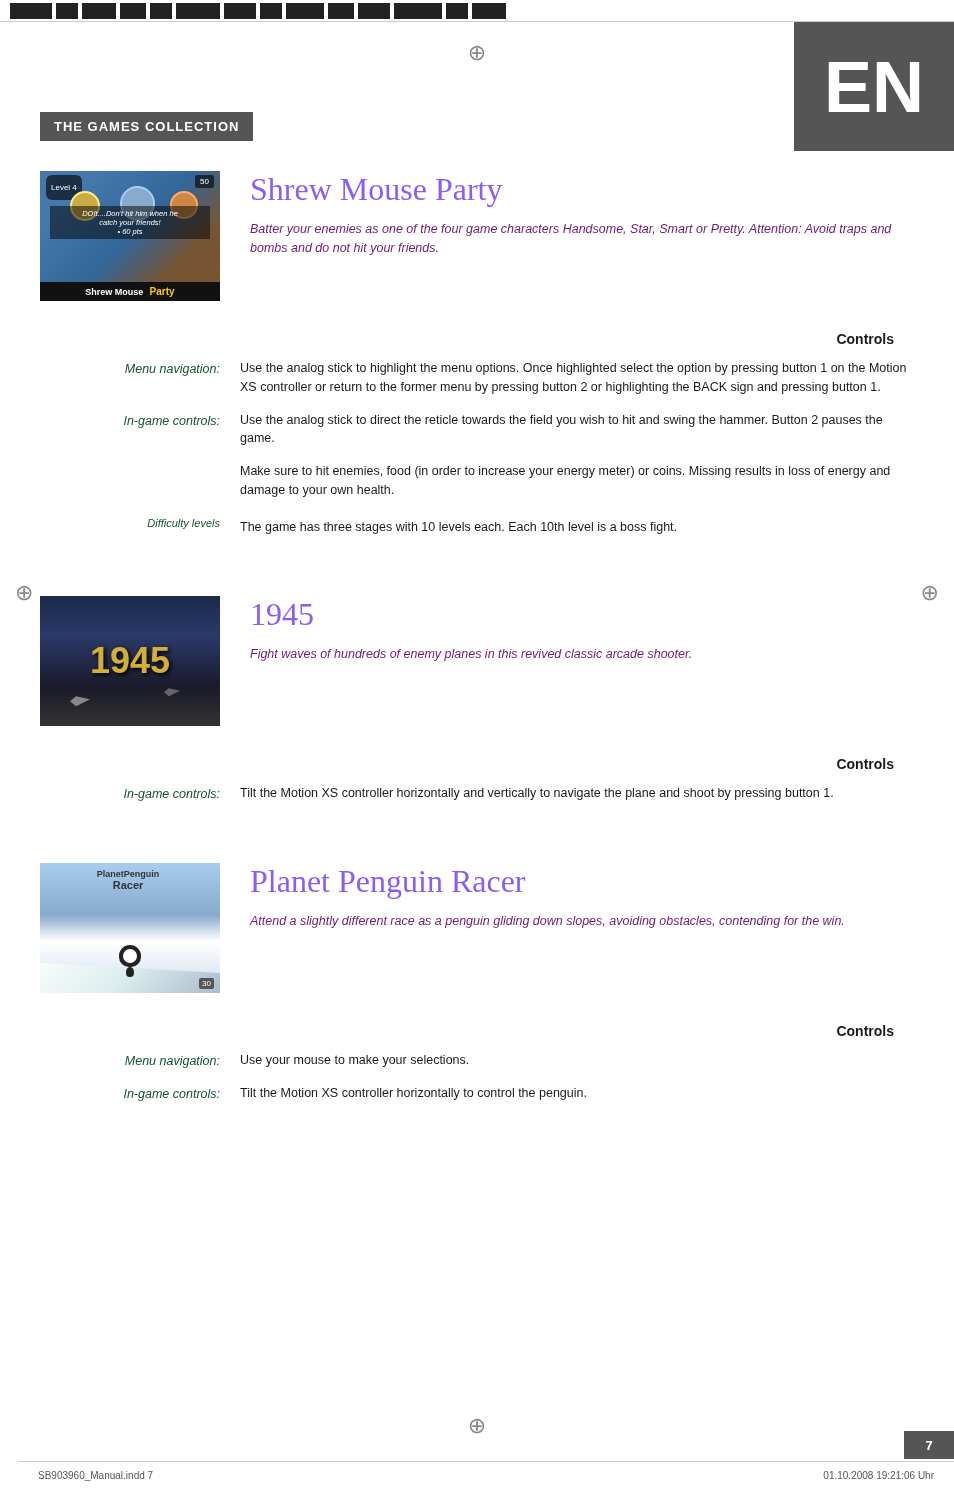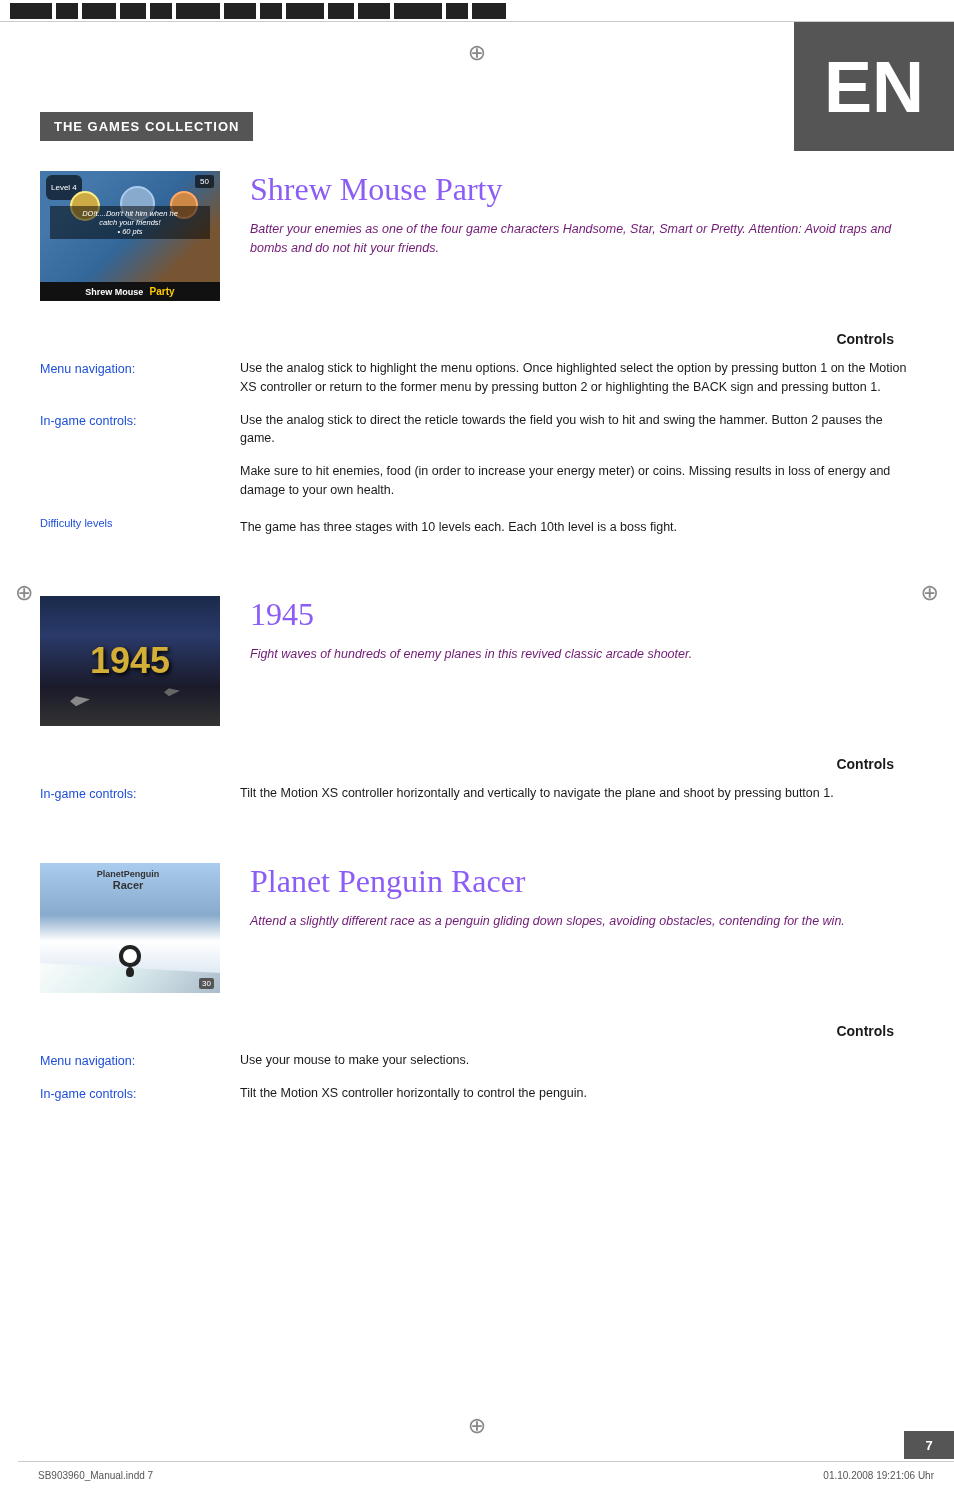--- a/index.html
+++ b/index.html
@@ -137,26 +137,27 @@
 
     .controls-table td {
       vertical-align: top;
       padding: 4px 0;
       font-size: 12.5px;
       line-height: 1.5;
     }
 
     .controls-table .label-col {
       width: 200px;
-      text-align: left;
+      text-align: right;
       padding-right: 20px;
-      color: #1d4ed8;
+      color: #14532d;
       white-space: nowrap;
       vertical-align: top;
       padding-top: 5px;
+      font-style: italic;
     }
 
     .controls-table .value-col {
       flex: 1;
       padding-bottom: 10px;
     }
 
     .difficulty-row td {
       padding-top: 8px;
     }

